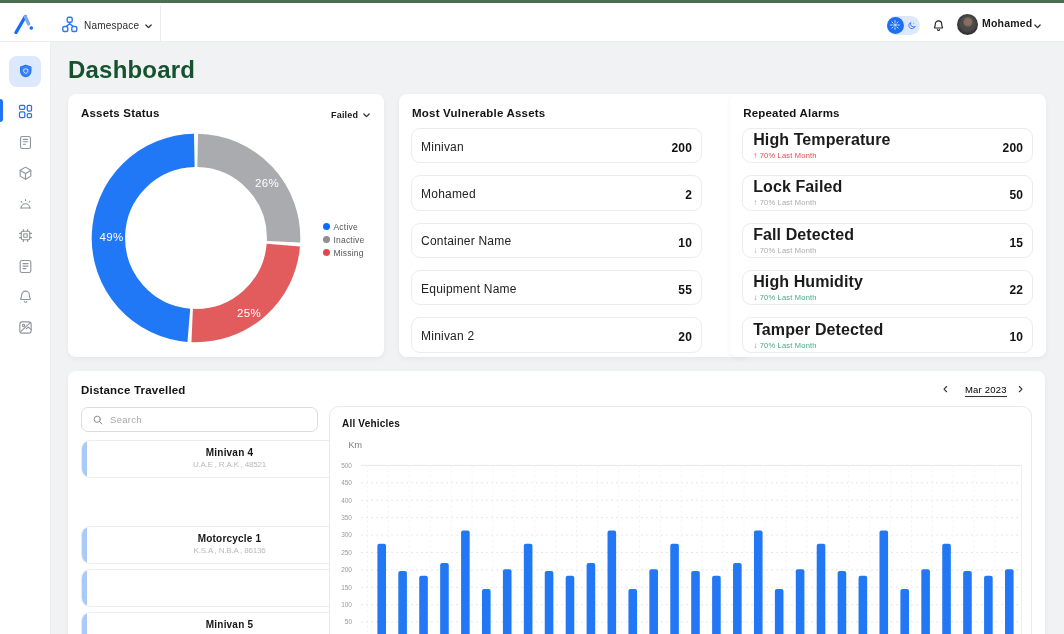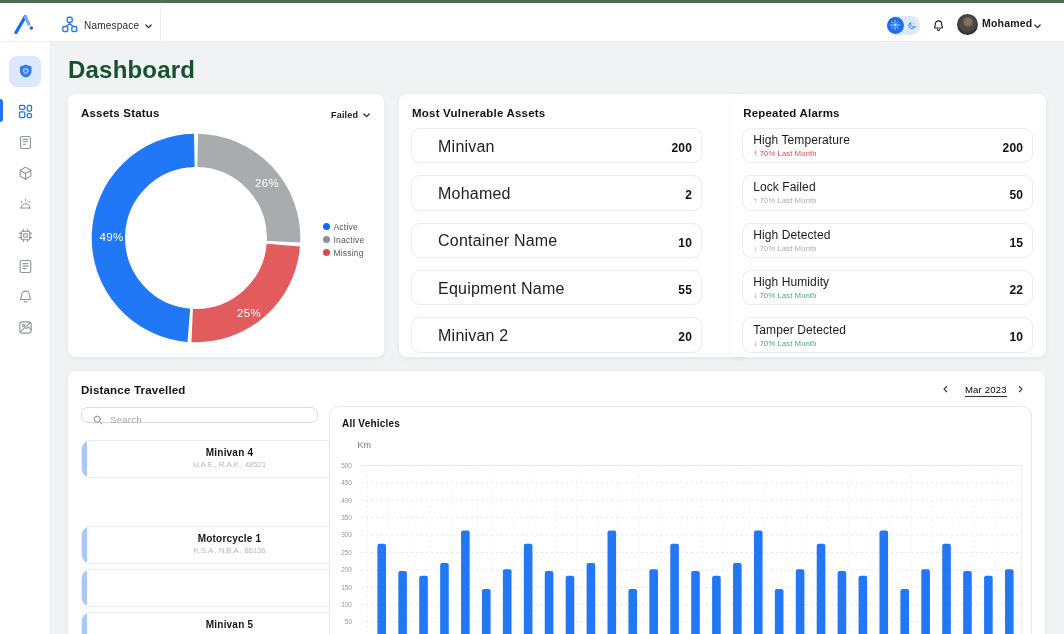--- a/index.html
+++ b/index.html
@@ -40,42 +40,42 @@
 
 
 #indoor { position:absolute; left:263px; top:16px; font-size:9px; font-weight:700; color:#1a1a1a; letter-spacing:.2px; }
 .pct { position:absolute; color:#fff; font-size:11.5px; font-weight:400; letter-spacing:.3px; }
 .leg { position:absolute; left:254.5px; font-size:8.5px; color:#555; display:flex; align-items:center; gap:3.5px; letter-spacing:.2px; }
 .dot { width:7.5px; height:7.5px; border-radius:50%; display:inline-block; flex:none; }
 
 
 .row { position:absolute; left:12px; width:291px; height:35.3px; border:1px solid #ececec;
   border-radius:9px; background:#fff; display:flex; align-items:center; }
-.rname { font-size:16px; color:#222; margin-left:26px; margin-top:2px; letter-spacing:.2px; }
+.rname { font-size:12px; color:#222; margin-left:9px; margin-top:2px; letter-spacing:.2px; }
 .rval { position:absolute; right:9px; top:12px; font-size:12px; font-weight:700; color:#111; letter-spacing:.2px; }
 .rtxt { margin-left:10px; margin-top:0; }
-.rtitle { font-size:12px; font-weight:400; color:#1b1b1b; letter-spacing:.1px; }
+.rtitle { font-size:16px; font-weight:700; color:#1b1b1b; letter-spacing:.1px; }
 .rsub { font-size:7.5px; margin-top:2px; letter-spacing:.2px; }
 .arr { font-size:8px; }
 
 
-#search { position:absolute; left:13px; top:36px; width:237px; height:16px; border:1px solid #dcdcdc;
+#search { position:absolute; left:13px; top:36px; width:237px; height:25px; border:1px solid #dcdcdc;
   border-radius:7px; background:#fff; }
 #search span { position:absolute; left:28px; top:5.5px; font-size:9.5px; color:#a8a8a8; letter-spacing:.3px; }
 .vitem { position:absolute; left:13px; width:285px; height:38px; border:1px solid #ececec;
   border-radius:9px; background:#fff; overflow:hidden;text-align:center; }
 .vbar { position:absolute; left:0; top:0; width:5px; height:38px; background:#a9c9f7; }
 .vtxt { margin-left:12px; margin-top:6px; }
 .vname { font-size:10px; font-weight:700; color:#161616; letter-spacing:.2px; }
 .vsub { font-size:8px; color:#b9b9bd; margin-top:2px; letter-spacing:-.2px; }
 #mar { font-size:9.5px; font-weight:500; letter-spacing:.2px; border-bottom:1px solid #333; padding-bottom:1.5px; }
 #chart-panel { position:absolute; left:260.6px; top:35.3px; width:703.4px; height:260px;
   border:1px solid #e9e9e9; border-radius:10px; background:#fff; }
 #cp-title { position:absolute; left:12.4px; top:11px; font-size:10px; font-weight:700; color:#141414; letter-spacing:.2px; }
-#cp-km { position:absolute; left:28px; top:33px; font-size:9px; color:#7c7c7c; }
+#cp-km { position:absolute; left:19px; top:33px; font-size:9px; color:#7c7c7c; }
 </style>
 </head>
 <body>
 <div id="greenbar"></div>
 <div id="header">
 
   <svg class="abs" style="left:13px;top:9px" width="22" height="22" viewBox="0 0 22 22">
     <path d="M3 20.5 L12.3 4.5" stroke="#156cf7" stroke-width="3.3" stroke-linecap="round" fill="none"></path>
     <path d="M12.3 4.5 L15.7 12" stroke="#82a8f4" stroke-width="3.3" stroke-linecap="round" fill="none"></path>
     <circle cx="18.3" cy="16" r="1.8" fill="#156cf7"></circle>
@@ -224,21 +224,21 @@
     </div>
 <div class="row" style="top:81.3px">
       <div class="rtxt">
         <div class="rtitle">Lock Failed</div>
         <div class="rsub" style="color:#a9a9a9"><span class="arr">↑</span> 70% Last Month</div>
       </div>
       <span class="rval">50</span>
     </div>
 <div class="row" style="top:128.7px">
       <div class="rtxt">
-        <div class="rtitle">High Detected</div>
+        <div class="rtitle">Fall Detected</div>
         <div class="rsub" style="color:#a9a9a9"><span class="arr">↓</span> 70% Last Month</div>
       </div>
       <span class="rval">15</span>
     </div>
 <div class="row" style="top:176.1px">
       <div class="rtxt">
         <div class="rtitle">High Humidity</div>
         <div class="rsub" style="color:#47a785"><span class="arr">↓</span> 70% Last Month</div>
       </div>
       <span class="rval">22</span>

